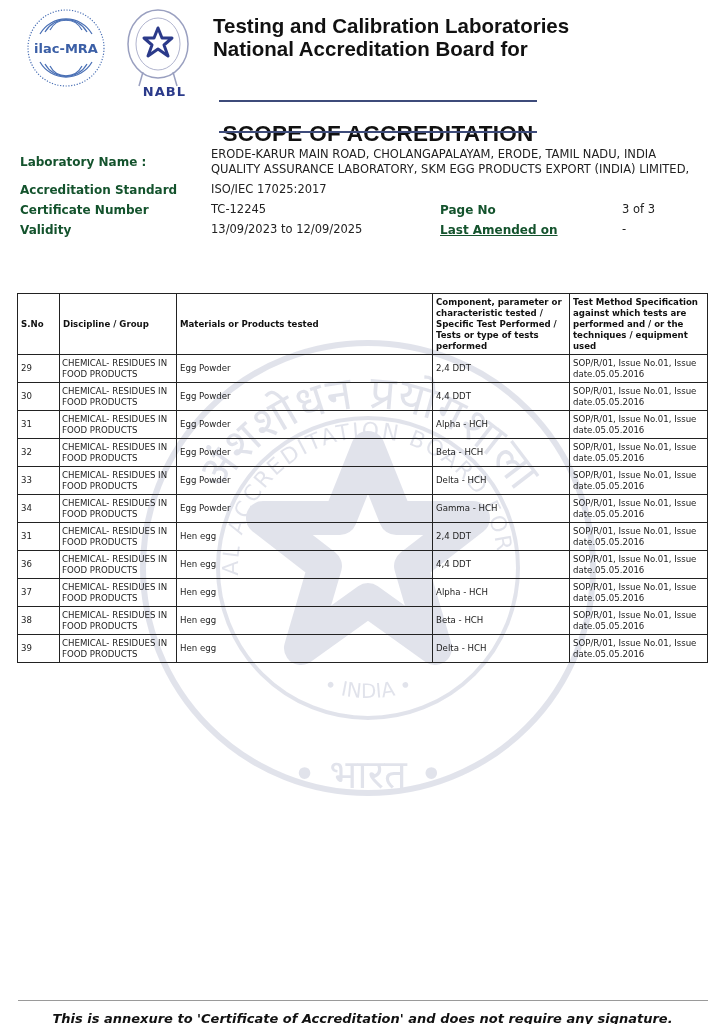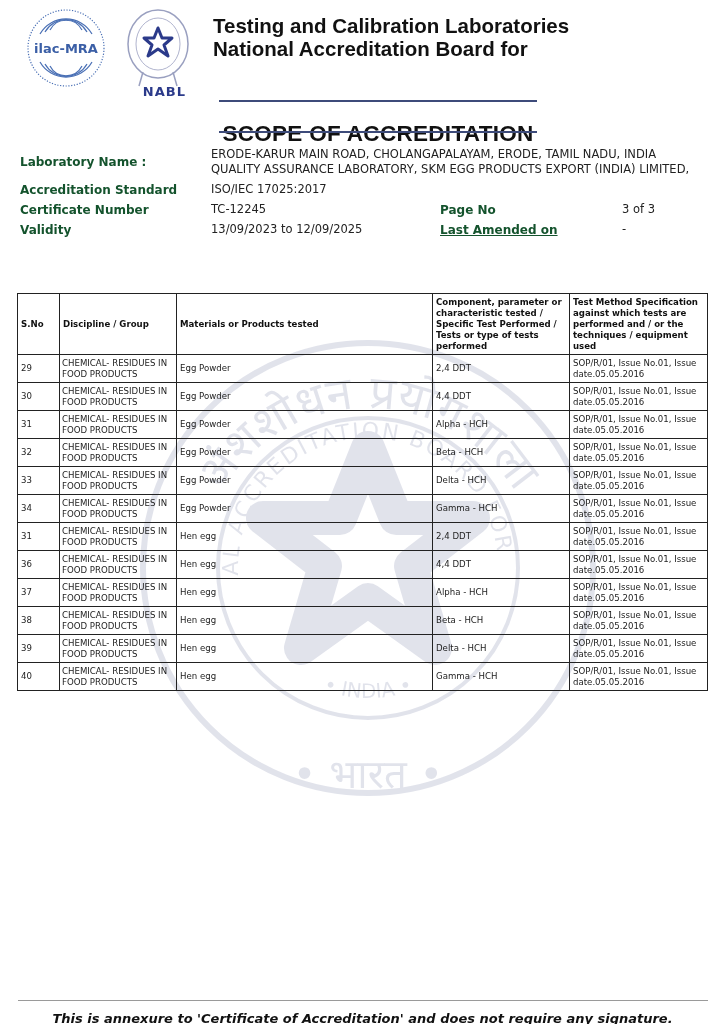--- a/index.html
+++ b/index.html
@@ -187,24 +187,17 @@
       <td>Beta - HCH</td>
       <td>SOP/R/01, Issue No.01, Issue date.05.05.2016</td>
     </tr>
     <tr class="data">
       <td>39</td>
       <td class="disc">CHEMICAL- RESIDUES IN FOOD PRODUCTS</td>
       <td>Hen egg</td>
       <td>Delta - HCH</td>
       <td>SOP/R/01, Issue No.01, Issue date.05.05.2016</td>
     </tr>
-    <tr class="data">
-      <td>40</td>
-      <td class="disc">CHEMICAL- RESIDUES IN FOOD PRODUCTS</td>
-      <td>Hen egg</td>
-      <td>Gamma - HCH</td>
-      <td>SOP/R/01, Issue No.01, Issue date.05.05.2016</td>
-    </tr>
   </tbody>
 </table>
 
 <div class="abs footer-line"></div>
 <div class="abs footer-text">This is annexure to 'Certificate of Accreditation' and does not require any signature.</div>
 
 </body></html>

